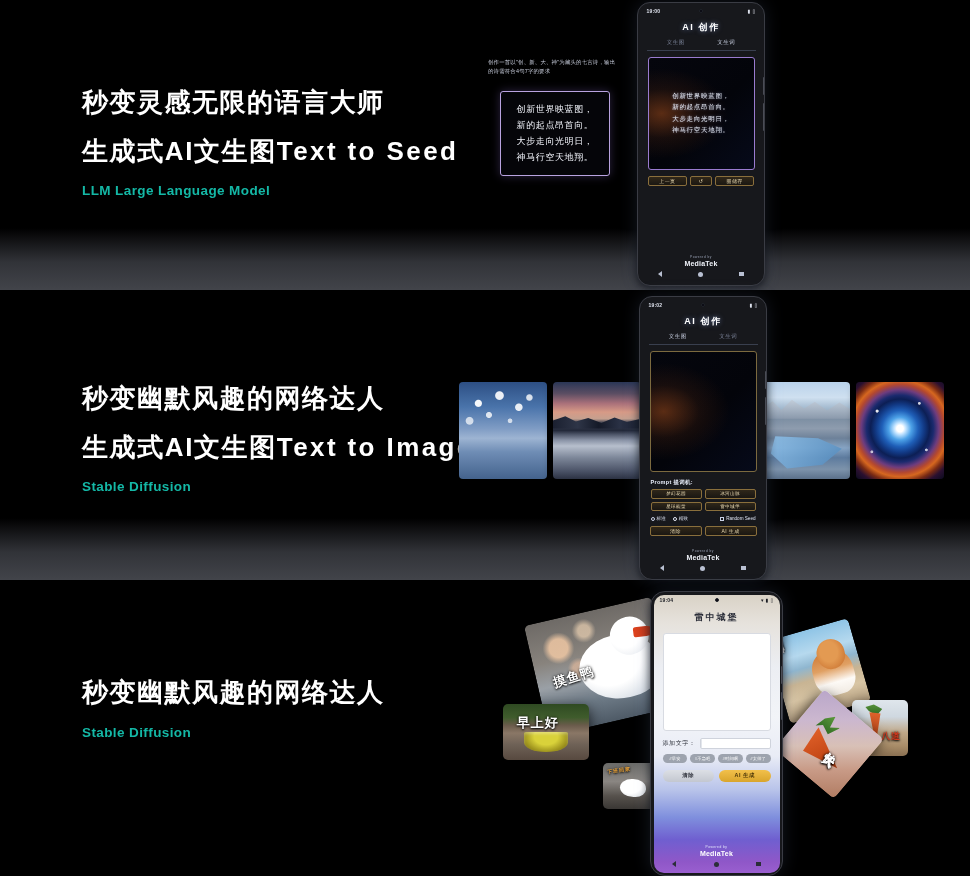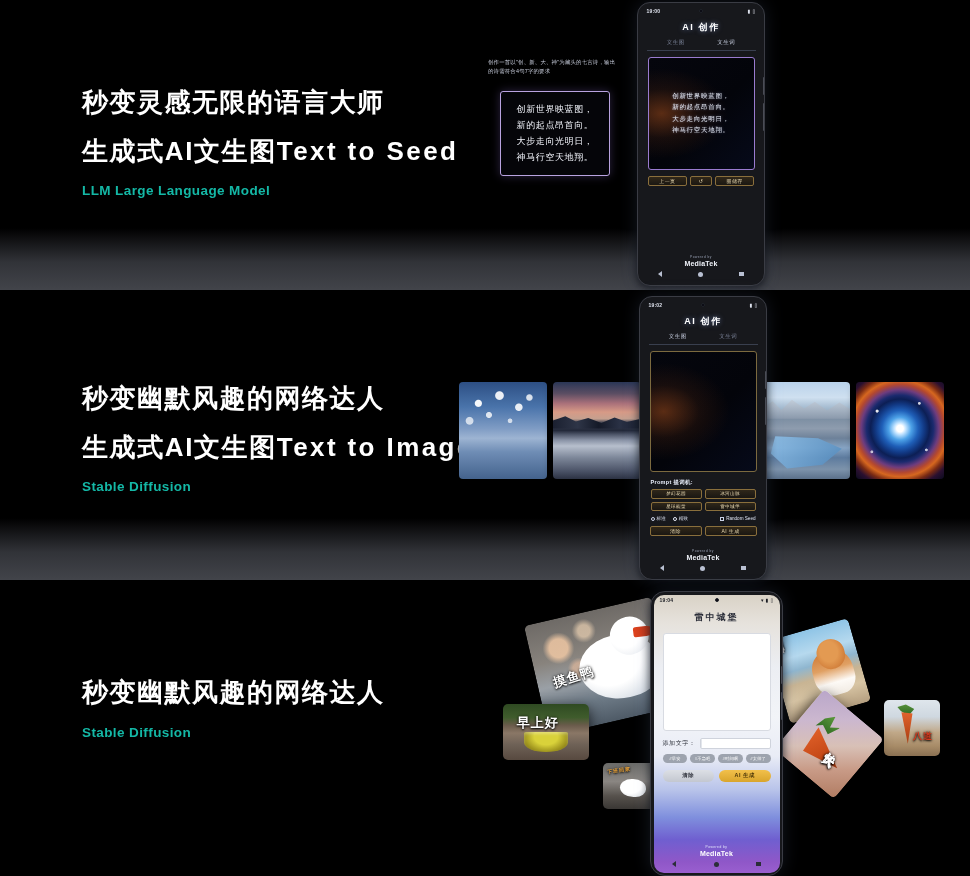--- a/index.html
+++ b/index.html
@@ -367,21 +367,21 @@
     position:absolute; left:26%; top:34%; width:52%; height:46%;
     background: linear-gradient(115deg, #e2622a 0%, #c74a18 55%, #8d3210 100%);
     clip-path: polygon(0 18%, 100% 72%, 8% 96%);
   }
   .carrot-top {
     position:absolute; left:20%; top:18%; width:28%; height:26%;
     background: linear-gradient(to bottom, #5d9a3c, #2f6a22);
     clip-path: polygon(50% 0, 62% 58%, 100% 26%, 74% 90%, 30% 70%, 6% 96%, 18% 40%);
   }
   
-  .m-carrot2 { left: 884px; top: 700px; width: 56px; height: 56px; z-index: 5; }
+  .m-carrot2 { left: 852px; top: 700px; width: 56px; height: 56px; z-index: 5; }
   .bg-carrot2 {
     position:absolute; inset:0;
     background: linear-gradient(to bottom, #dfe6ec 0%, #cfd8e0 30%, #c0a888 58%, #a88c68 82%, #8a7052 100%);
   }
   .carrot2-b {
     position:absolute; left:28%; top:22%; width:26%; height:56%;
     background: linear-gradient(to bottom, #e1632c, #a83d12);
     clip-path: polygon(12% 0, 88% 4%, 56% 100%);
   }
   .carrot2-t {

